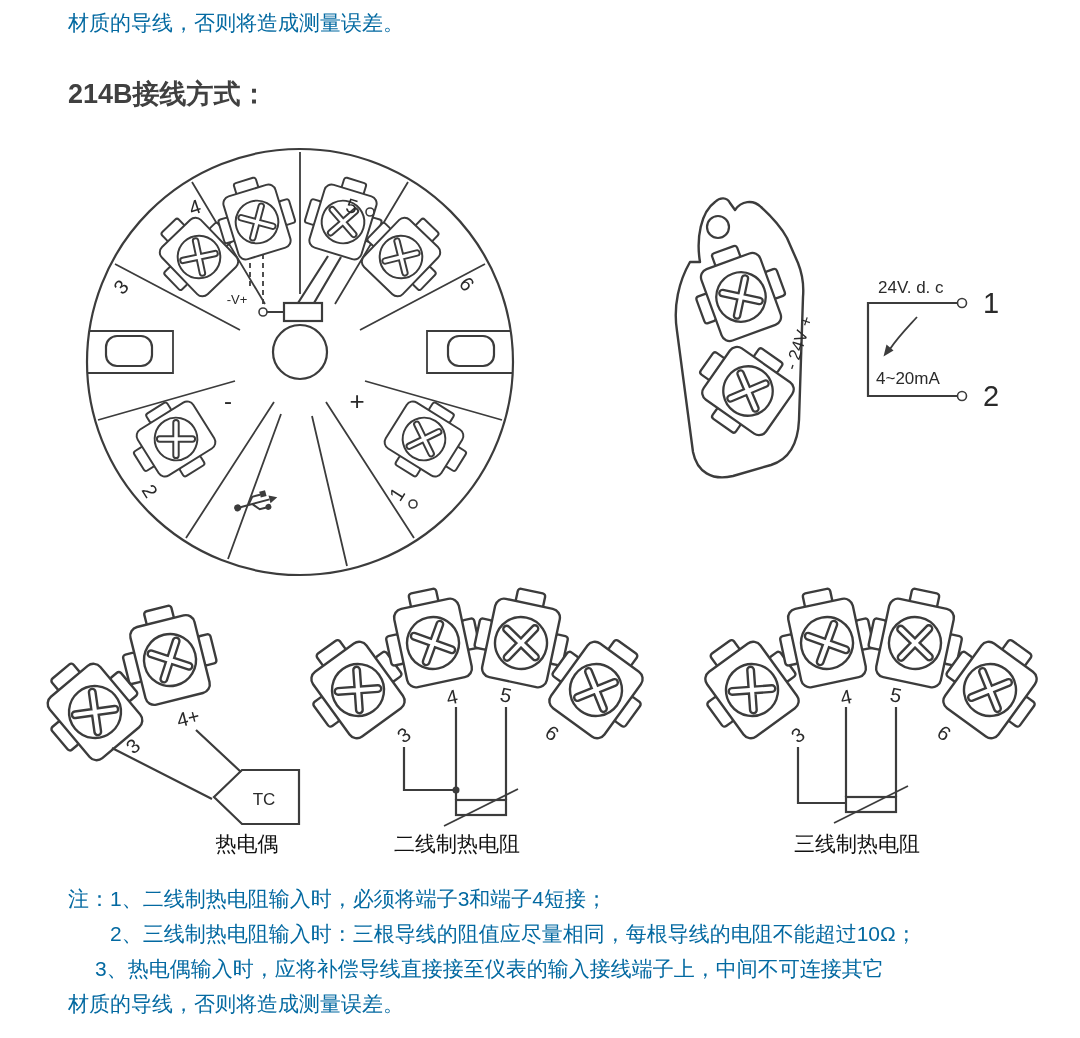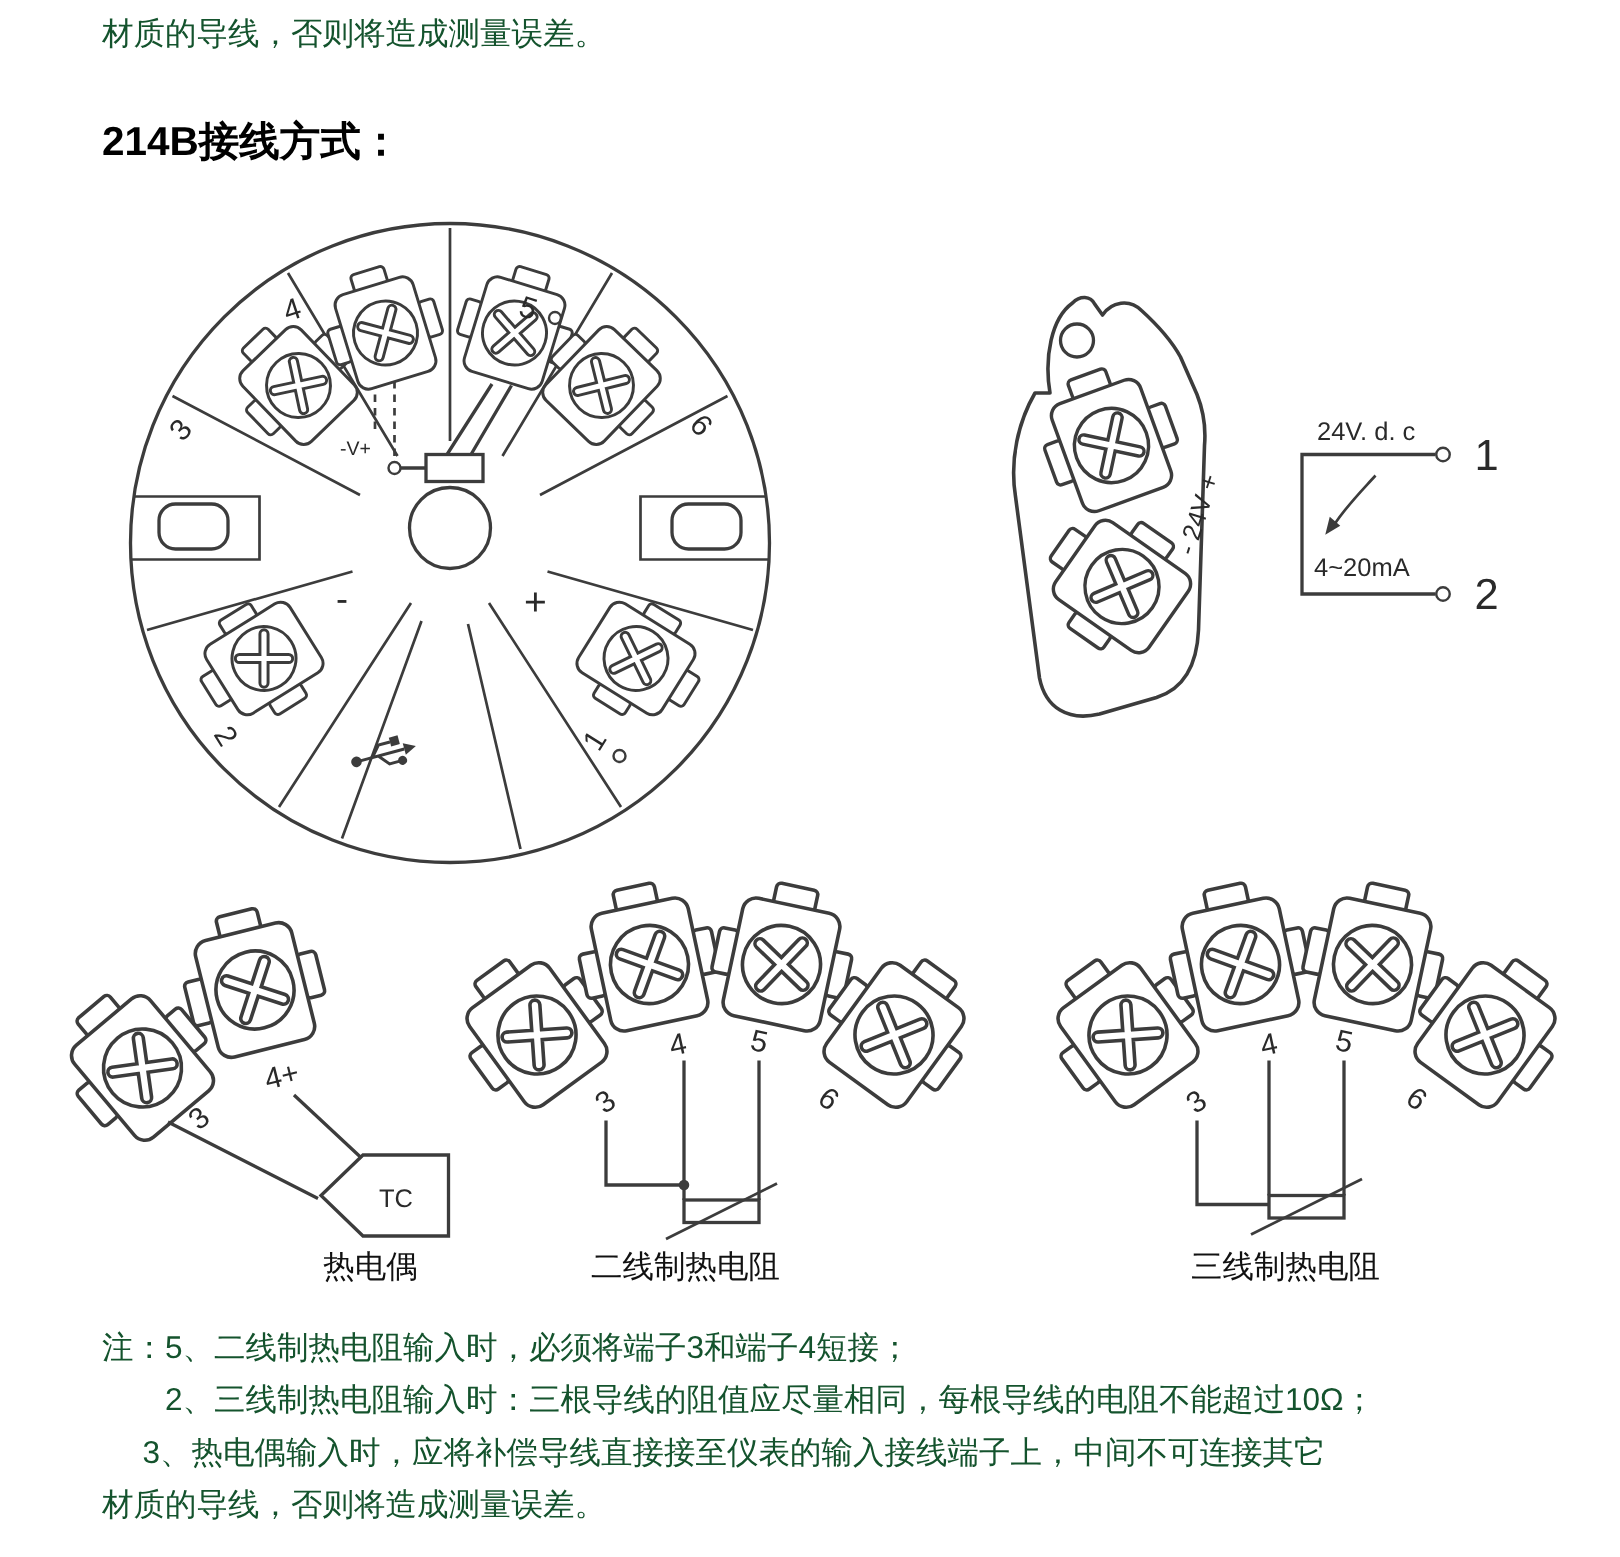--- a/index.html
+++ b/index.html
@@ -1,19 +1,19 @@
 <!DOCTYPE html>
 <html><head>
 <meta charset="utf-8">
 <style>
   html,body{margin:0;padding:0;background:#fff;}
   body{position:relative;width:1080px;height:1038px;overflow:hidden;
        font-family:"Liberation Sans","DejaVu Sans",sans-serif;color:#222;}
-  .txt{position:absolute;font-size:21px;line-height:26px;white-space:nowrap;color:#14532d;}
-  .heading{position:absolute;font-size:27px;font-weight:bold;color:#000000;white-space:nowrap;}
+  .txt{position:absolute;font-size:21px;line-height:26px;white-space:nowrap;color:#0369a1;}
+  .heading{position:absolute;font-size:27px;font-weight:bold;color:#404040;white-space:nowrap;}
   svg{position:absolute;left:0;top:0;}
   svg text{font-family:"Liberation Sans","DejaVu Sans",sans-serif;fill:#2a2a2a;}
   .s  {fill:#fff;stroke:#3c3c3c;stroke-width:2.4;stroke-linejoin:round;}
   .s2 {fill:none;stroke:#3c3c3c;stroke-width:2.2;}
   .s3 {fill:none;stroke:#3c3c3c;stroke-width:1.6;}
   .w  {fill:none;stroke:#3c3c3c;stroke-width:2.2;}
   .sp {fill:none;stroke:#3c3c3c;stroke-width:1.8;}
   .wd {fill:none;stroke:#3c3c3c;stroke-width:1.8;stroke-dasharray:5 4;}
   .cross-b{stroke:#3c3c3c;stroke-width:9;fill:none;stroke-linecap:round;}
   .cross-w{stroke:#fff;stroke-width:4.2;fill:none;stroke-linecap:round;}
@@ -147,16 +147,16 @@
     <text class="f20 lbl" transform="translate(846,697) rotate(-12)">4</text>
     <text class="f20 lbl" transform="translate(896,695) rotate(12)">5</text>
     <text class="f20 lbl" transform="translate(944,733) rotate(36)">6</text>
     <path class="w" d="M798 747 V803 H846 M846 707 V797 M896 707 V797"></path>
     <rect x="846" y="797" width="50" height="15" class="s2"></rect>
     <path class="sp" d="M834 823 L908 786"></path>
     <text class="cap" x="857" y="851">三线制热电阻</text>
   </g>
 </svg>
 
-<div class="txt" style="left:68px;top:886px;">注：5、二线制热电阻输入时，必须将端子3和端子4短接；</div>
+<div class="txt" style="left:68px;top:886px;">注：1、二线制热电阻输入时，必须将端子3和端子4短接；</div>
 <div class="txt" style="left:110px;top:921px;">2、三线制热电阻输入时：三根导线的阻值应尽量相同，每根导线的电阻不能超过10Ω；</div>
 <div class="txt" style="left:95px;top:956px;">3、热电偶输入时，应将补偿导线直接接至仪表的输入接线端子上，中间不可连接其它</div>
 <div class="txt" style="left:68px;top:991px;">材质的导线，否则将造成测量误差。</div>
 
 </body></html>

